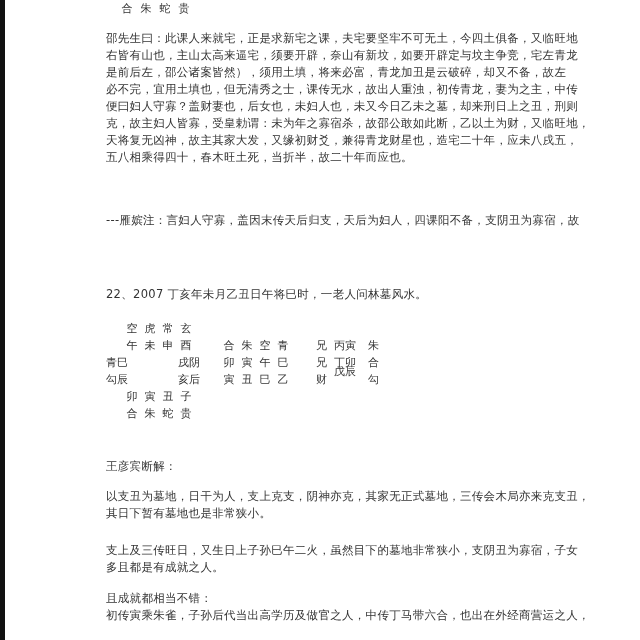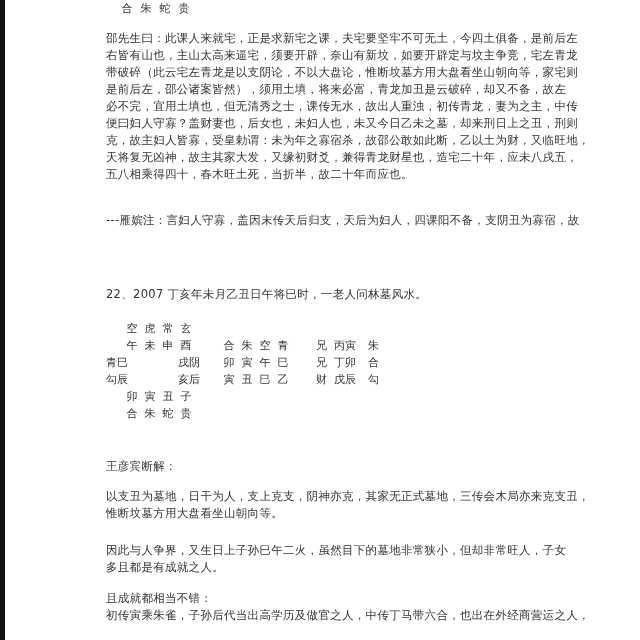--- a/index.html
+++ b/index.html
@@ -30,23 +30,22 @@
 <div class="page">
 
   <div class="ke" style="left:14px; top:0px;">
     <span class="cell" style="left:0px; top:0;">合</span>
     <span class="cell" style="left:19px; top:0;">朱</span>
     <span class="cell" style="left:38px; top:0;">蛇</span>
     <span class="cell" style="left:57px; top:0;">贵</span>
   </div>
 
   <div class="para" style="top:30px;">
-    <span class="line">邵先生曰：此课人来就宅，正是求新宅之课，夫宅要坚牢不可无土，今四土俱备，是前后左</span>
+    <span class="line">邵先生曰：此课人来就宅，正是求新宅之课，夫宅要坚牢不可无土，今四土俱备，又临旺地</span>
     <span class="line">右皆有山也，主山太高来逼宅，须要开辟，奈山有新坟，如要开辟定与坟主争竞，宅左青龙</span>
-    <span class="line">带破碎（此云宅左青龙是以支阴论，不以大盘论，惟断坟墓方用大盘看坐山朝向等，家宅则</span>
     <span class="line">是前后左，邵公诸案皆然），须用土填，将来必富，青龙加丑是云破碎，却又不备，故左</span>
     <span class="line">必不完，宜用土填也，但无清秀之士，课传无水，故出人重浊，初传青龙，妻为之主，中传</span>
     <span class="line">便曰妇人守寡？盖财妻也，后女也，未妇人也，未又今日乙未之墓，却来刑日上之丑，刑则</span>
     <span class="line">克，故主妇人皆寡，受皇勅谓：未为年之寡宿杀，故邵公敢如此断，乙以土为财，又临旺地，</span>
     <span class="line">天将复无凶神，故主其家大发，又缘初财爻，兼得青龙财星也，造宅二十年，应未八戌五，</span>
     <span class="line">五八相乘得四十，春木旺土死，当折半，故二十年而应也。</span>
   </div>
 
   <div class="para" style="top:212px;">
     <span class="line">---雁嫔注：言妇人守寡，盖因末传天后归支，天后为妇人，四课阳不备，支阴丑为寡宿，故</span>
@@ -102,33 +101,33 @@
   <div class="ke" style="left:210px; top:337px;">
     <span class="abs" style="left:0; top:0;">兄</span>
     <span class="abs" style="left:18px; top:0;">丙寅</span>
     <span class="abs" style="left:52px; top:0;">朱</span>
 
     <span class="abs" style="left:0; top:17px;">兄</span>
     <span class="abs" style="left:18px; top:17px;">丁卯</span>
     <span class="abs" style="left:52px; top:17px;">合</span>
 
     <span class="abs" style="left:0; top:34px;">财</span>
-    <span class="abs" style="left:18px; top:34px;">戊辰</span>
+    <span class="abs" style="left:18px; top:26px;">戊辰</span>
     <span class="abs" style="left:52px; top:34px;">勾</span>
   </div>
 
   <div class="abs" style="left:0; top:458px;">王彦宾断解：</div>
 
   <div class="para" style="top:488px;">
     <span class="line">以支丑为墓地，日干为人，支上克支，阴神亦克，其家无正式墓地，三传会木局亦来克支丑，</span>
-    <span class="line">惟断坟墓方用大盘看坐山朝向等。</span>
+    <span class="line">其日下暂有墓地也是非常狭小。</span>
   </div>
 
   <div class="para" style="top:542px;">
-    <span class="line">因此与人争界，又生日上子孙巳午二火，虽然目下的墓地非常狭小，但却非常旺人，子女</span>
+    <span class="line">支上及三传旺日，又生日上子孙巳午二火，虽然目下的墓地非常狭小，支阴丑为寡宿，子女</span>
     <span class="line">多且都是有成就之人。</span>
   </div>
 
   <div class="para" style="top:590px;">
     <span class="line">且成就都相当不错：</span>
     <span class="line">初传寅乘朱雀，子孙后代当出高学历及做官之人，中传丁马带六合，也出在外经商营运之人，</span>
   </div>
 
 </div>
 

